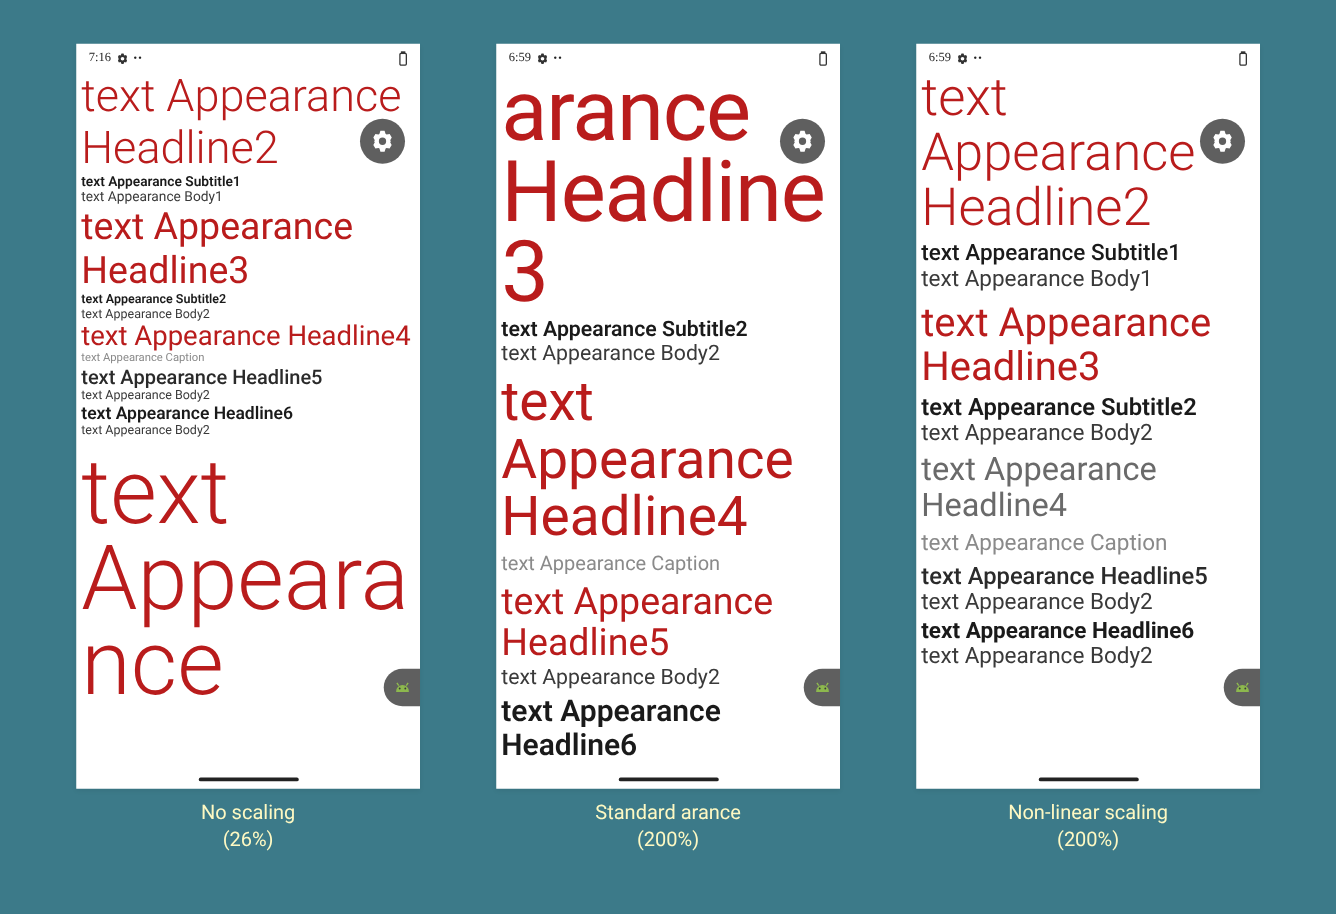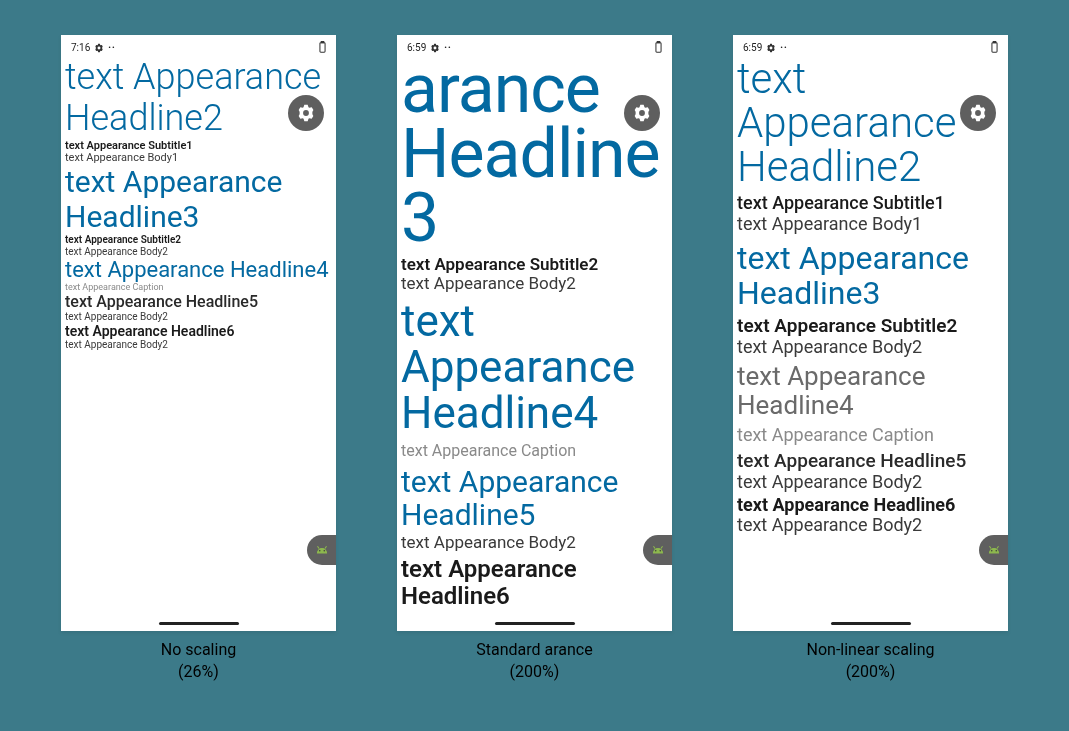--- a/index.html
+++ b/index.html
@@ -22,24 +22,25 @@
       width: 275px;
       height: 596px;
       background: #fff;
       position: relative;
       overflow: hidden;
       box-shadow: 0 2px 4px rgba(0,0,0,0.08);
     }
     .status-bar {
       display: flex;
       justify-content: space-between;
-      align-items: flex-end;
+      align-items: flex-start;
       padding: 6px 10px 2px 10px;
       font-size: 10px;
       color: #222;
+      font-family: Liberation Serif, serif;
     }
     .status-left { display: flex; align-items: center; gap: 4px; }
     .status-right { display: flex; align-items: center; gap: 4px; }
     .gear-tiny, .dots-tiny, .battery-tiny { display: inline-flex; }
     .content { padding: 2px 4px; position: relative; }
     .fab-gear {
       position: absolute;
       top: 60px;
       right: 12px;
       width: 36px;
@@ -68,28 +69,28 @@
       position: absolute;
       bottom: 6px;
       left: 50%;
       transform: translateX(-50%);
       width: 80px;
       height: 3px;
       background: #222;
       border-radius: 2px;
     }
     .caption {
-      color: #000000;
+      color: #fef9c3;
       font-size: 16px;
       text-align: center;
       margin-top: 8px;
       line-height: 1.4;
     }
     
-    .t { color: #0369a1; line-height: 1.15; word-break: break-word; }
+    .t { color: #b91c1c; line-height: 1.15; word-break: break-word; }
     .subtitle { color: #1a1a1a; font-weight: 600; }
     .body { color: #3a3a3a; }
     .cap { color: #8a8a8a; }
 
     
     .s1 .headline2 { font-size: 36px; font-weight: 300; }
     .s1 .subtitle1 { font-size: 11px; }
     .s1 .body1 { font-size: 11px; }
     .s1 .headline3 { font-size: 30px; font-weight: 400; }
     .s1 .subtitle2 { font-size: 10px; }
@@ -168,20 +169,21 @@
       <div class="t body body1">text Appearance Body1</div>
       <div class="t headline3">text Appearance Headline3</div>
       <div class="t subtitle subtitle2">text Appearance Subtitle2</div>
       <div class="t body body2a">text Appearance Body2</div>
       <div class="t headline4">text Appearance Headline4</div>
       <div class="t cap caption-t">text Appearance Caption</div>
       <div class="t headline5">text Appearance Headline5</div>
       <div class="t body body2b">text Appearance Body2</div>
       <div class="t headline6">text Appearance Headline6</div>
       <div class="t body body2c">text Appearance Body2</div>
+      <div class="t huge">text Appearance</div>
     </div>
     <div class="nav-indicator"></div>
   </div>
   <div class="caption">
     <div>No scaling</div>
     <div>(26%)</div>
   </div>
 </div>
 
 <div class="screen-wrap">

